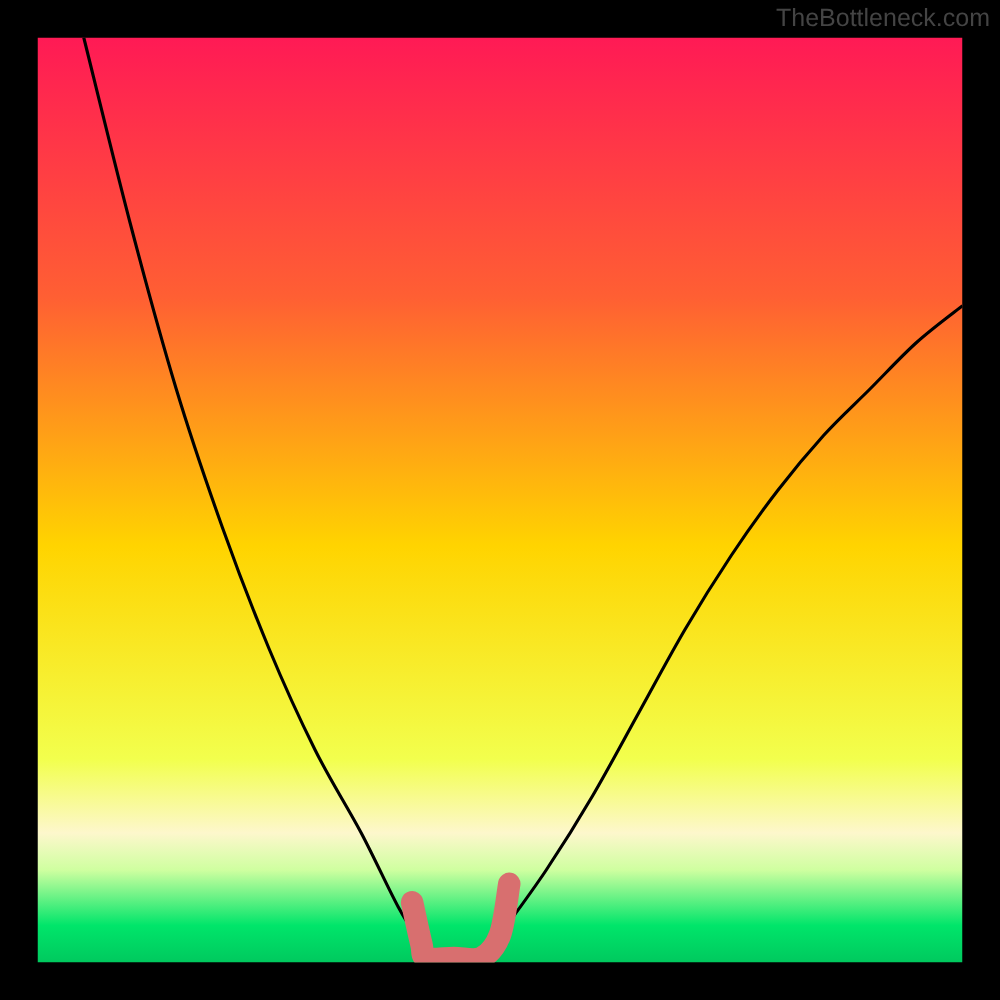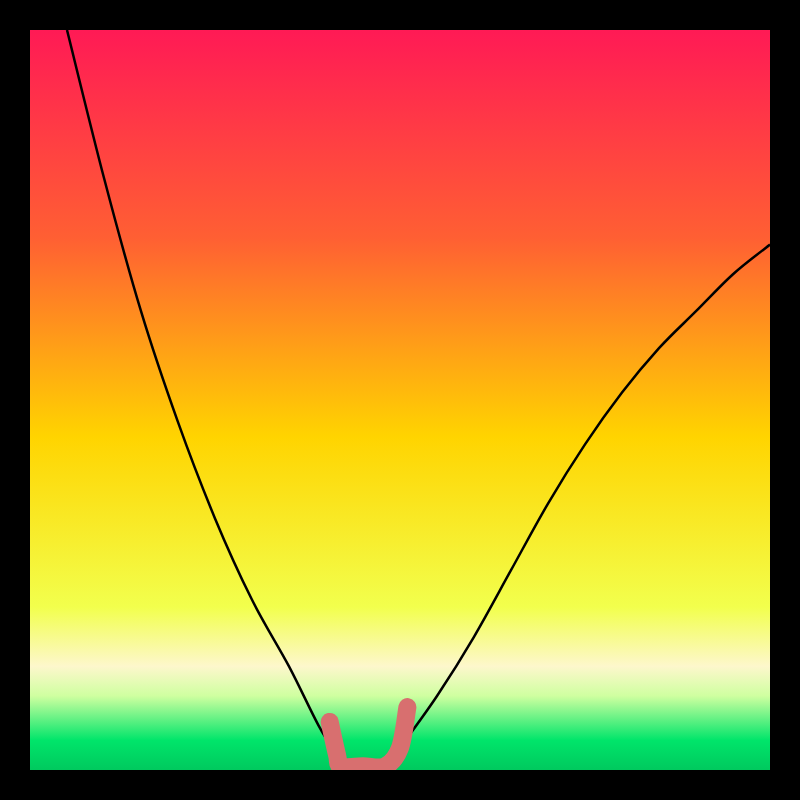--- a/index.html
+++ b/index.html
@@ -5,20 +5,21 @@
 html,body{margin:0;padding:0;width:800px;height:800px;background:#000;overflow:hidden}
 .wrap{position:relative;width:800px;height:800px}
 .plot{position:absolute;left:30px;top:30px;width:740px;height:740px}
 .watermark{position:absolute;right:8px;top:4px;font:20px Arial,sans-serif;color:#444;letter-spacing:0}
 svg{display:block}
 </style>
 </head>
 <body>
 
 <div class="wrap">
+  <div class="watermark">TheBottleneck.com</div>
 
   <div class="plot">
     <svg id="svg" width="740" height="740" viewBox="0 0 740 740">
       <defs>
         <linearGradient id="bg" x1="0" y1="0" x2="0" y2="1">
           <stop id="g0" offset="0%" stop-color="#ff1a55"></stop>
           <stop id="g1" offset="28%" stop-color="#ff5f33"></stop>
           <stop id="g2" offset="55%" stop-color="#ffd400"></stop>
           <stop id="g3" offset="78%" stop-color="#f2ff4d"></stop>
           <stop id="g4" offset="86%" stop-color="#fdf7cc"></stop>

